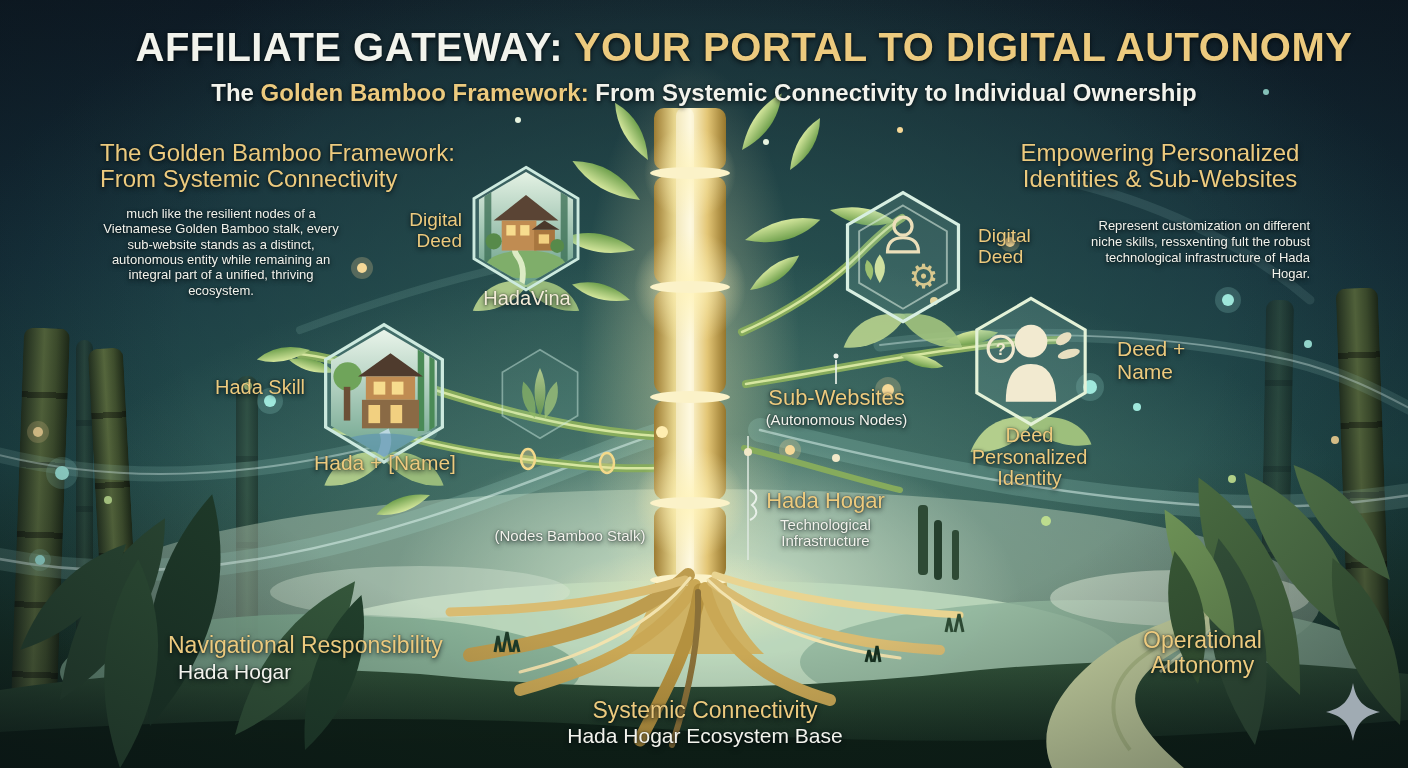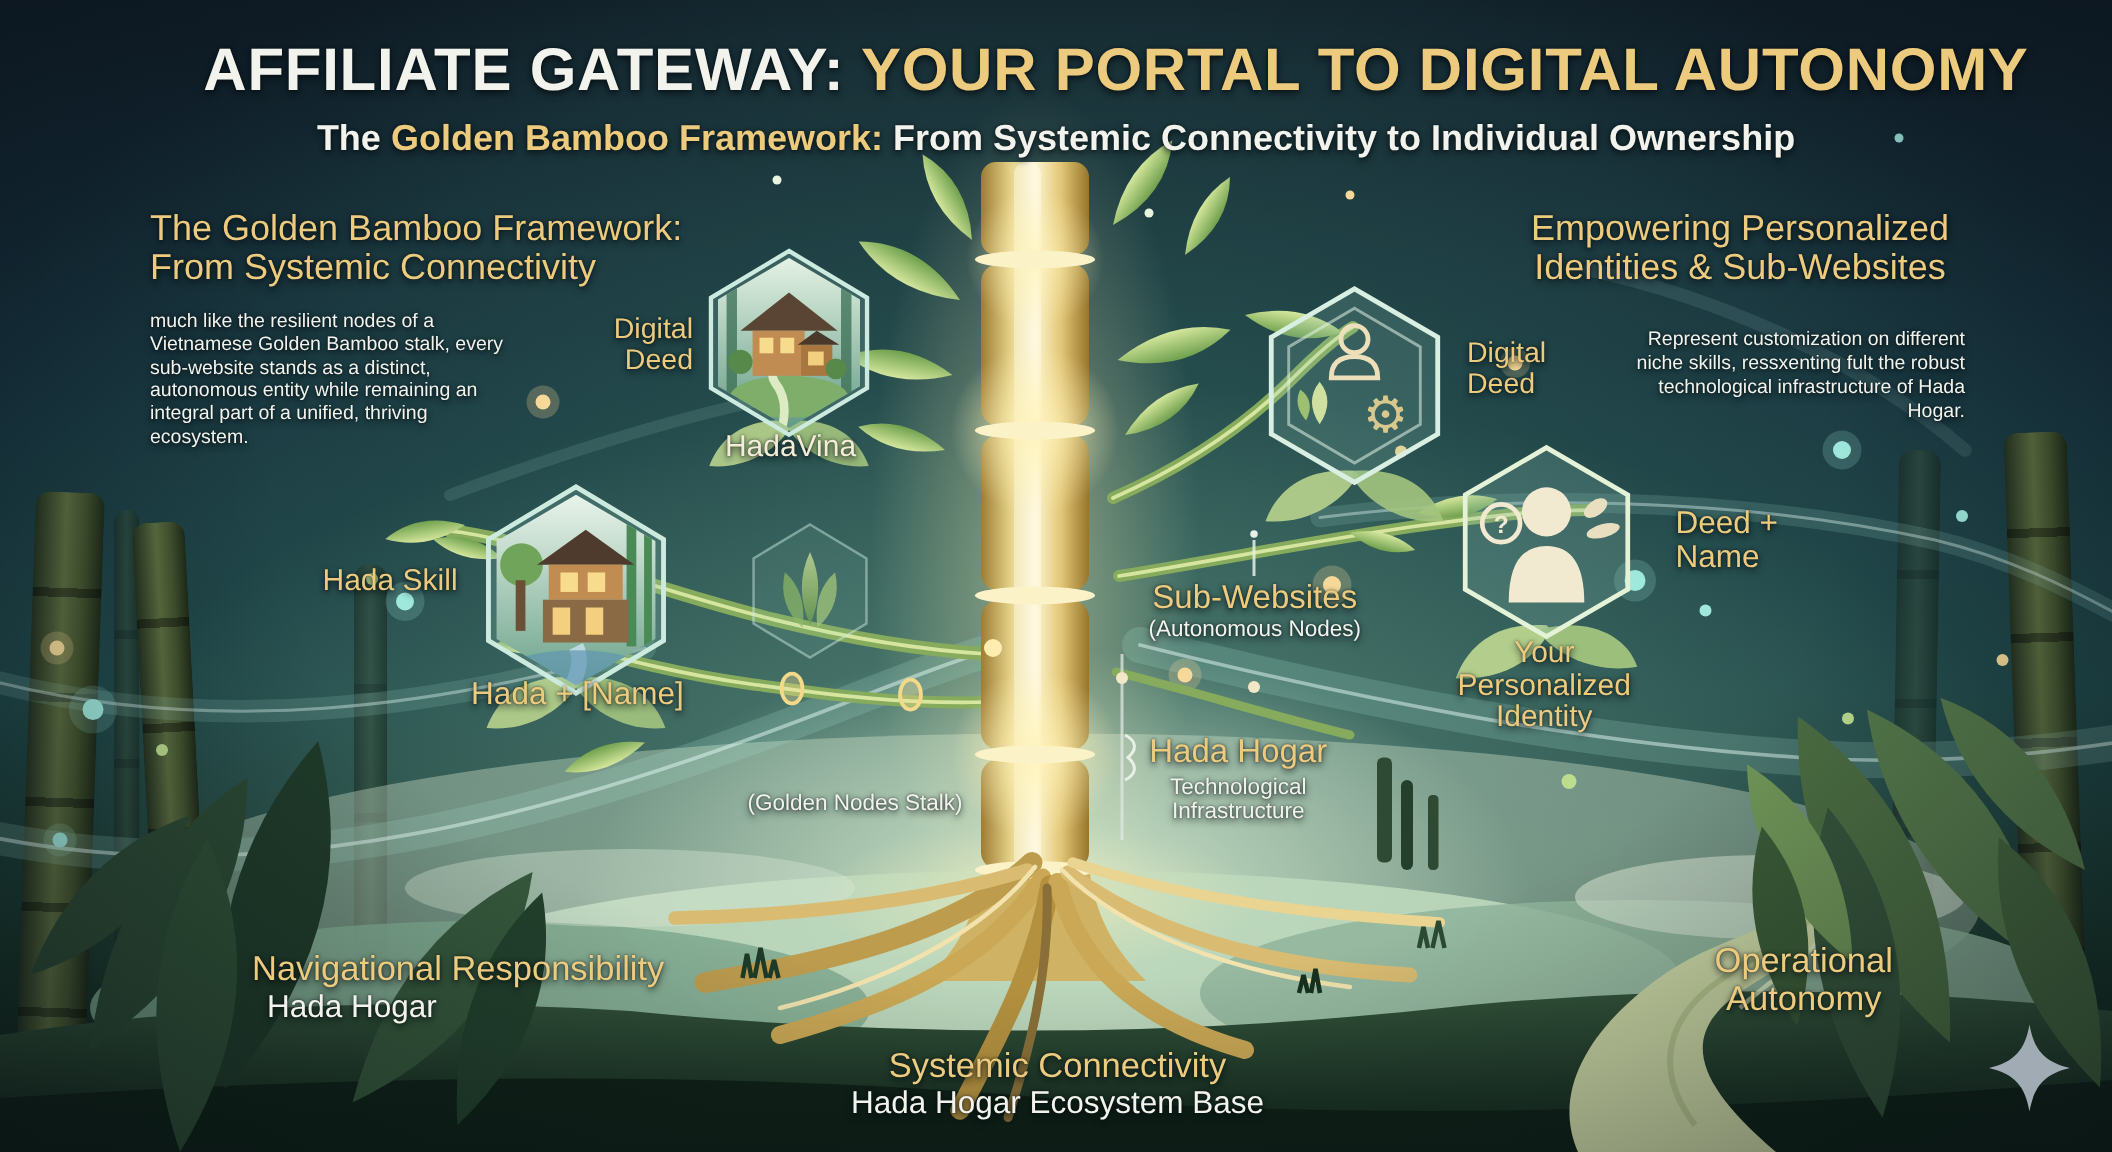--- a/index.html
+++ b/index.html
@@ -25,21 +25,21 @@
   .lbl{position:absolute;text-shadow:0 2px 5px rgba(5,12,16,.8),0 0 2px rgba(5,12,16,.6);line-height:1.08;}
   .gold{color:#ecca7e;}
   .white{color:#f2f3ec;}
   .cream{color:#f3ecd8;}
   .b{font-weight:normal;}
   .ctr{text-align:center;}
   .rgt{text-align:right;}
   .title{top:26px;left:0;width:100%;text-align:center;font-size:40px;font-weight:bold;letter-spacing:.5px;padding-left:40px;}
   .subtitle{top:80px;left:0;width:100%;text-align:center;font-size:24px;font-weight:bold;}
   .h-left{left:100px;top:140px;width:420px;font-size:24px;}
-  .p-left{left:100px;top:206px;width:242px;font-size:13px;line-height:1.18;}
+  .p-left{left:100px;top:206px;width:242px;font-size:13px;line-height:1.18;text-align:center;}
   .h-right{left:1005px;top:140px;width:310px;font-size:24px;}
   .p-right{left:1075px;top:218px;width:235px;font-size:13px;line-height:1.22;}
 </style>
 </head>
 <body>
 
 <div class="canvas">
   <div class="bg"></div>
 
   <div class="bstalk" style="left:16px;top:328px;width:46px;height:460px;transform:rotate(2deg);"></div>
@@ -399,26 +399,26 @@
     <div class="gold b" style="font-size:22px;">Sub-Websites</div>
     <div class="white" style="font-size:15px;margin-top:2px;">(Autonomous Nodes)</div>
   </div>
   <div class="lbl ctr" style="left:748px;top:489px;width:155px;">
     <div class="gold b" style="font-size:22px;">Hada Hogar</div>
     <div class="white" style="font-size:15px;margin-top:4px;">Technological</div>
     <div class="white" style="font-size:15px;">Infrastructure</div>
   </div>
 
   <div class="lbl ctr" style="left:455px;top:527px;width:230px;">
-    <div class="white" style="font-size:15px;margin-top:1px;">(Golden Nodes Stalk)</div>
+    <div class="white" style="font-size:15px;margin-top:1px;">(Nodes Bamboo Stalk)</div>
   </div>
 
   <div class="lbl gold b" style="left:978px;top:226px;width:72px;font-size:19px;">Digital Deed</div>
   <div class="lbl gold b" style="left:1117px;top:338px;width:100px;font-size:21px;">Deed + Name</div>
-  <div class="lbl gold b ctr" style="left:952px;top:425px;width:155px;font-size:20px;">Your Personalized Identity</div>
+  <div class="lbl gold b ctr" style="left:952px;top:425px;width:155px;font-size:20px;">Deed Personalized Identity</div>
 
   <div class="lbl" style="left:168px;top:633px;">
     <div class="gold b" style="font-size:23px;">Navigational Responsibility</div>
     <div class="white" style="font-size:21px;margin-left:10px;margin-top:3px;">Hada Hogar</div>
   </div>
 
   <div class="lbl gold b ctr" style="left:1115px;top:628px;width:175px;font-size:23px;">Operational Autonomy</div>
 
   <div class="lbl ctr" style="left:555px;top:698px;width:300px;">
     <div class="gold b" style="font-size:23px;">Systemic Connectivity</div>

